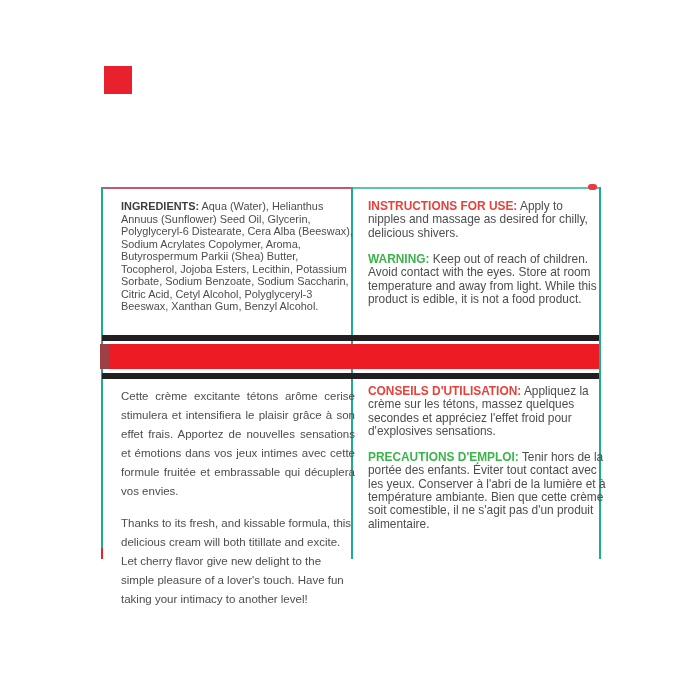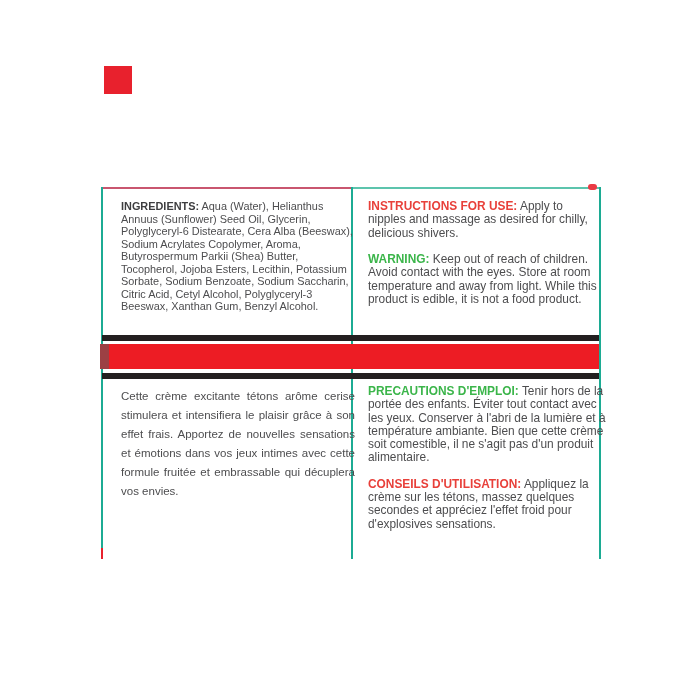--- a/index.html
+++ b/index.html
@@ -70,20 +70,21 @@
     <p><span class="lead lead-green">WARNING:</span> <span>Keep out of reach of children. Avoid contact with the eyes. Store at room temperature and away from light. While this product is edible, it is not a food product.</span></p>
   </div>
 
   <div class="abs bar-black bar-black-top"></div>
   <div class="abs bar-red"></div>
   <div class="abs bar-red-dark"></div>
   <div class="abs bar-black bar-black-bottom"></div>
 
   <div class="abs txt col-left-bottom">
     <p class="justify">Cette crème excitante tétons arôme cerise stimulera et intensifiera le plaisir grâce à son effet frais. Apportez de nouvelles sensations et émotions dans vos jeux intimes avec cette formule fruitée et embrassable qui décuplera vos envies.</p>
+    <p>Thanks to its fresh, and kissable formula, this delicious cream will both titillate and excite. Let cherry flavor give new delight to the simple pleasure of a lover's touch. Have fun taking your intimacy to another level!</p>
   </div>
 
   <div class="abs txt col-right-bottom">
+    <p><span class="lead lead-red">CONSEILS D'UTILISATION:</span> <span>Appliquez la crème sur les tétons, massez quelques secondes et appréciez l'effet froid pour d'explosives sensations.</span></p>
     <p><span class="lead lead-green">PRECAUTIONS D'EMPLOI:</span> <span>Tenir hors de la portée des enfants. Éviter tout contact avec les yeux. Conserver à l'abri de la lumière et à température ambiante. Bien que cette crème soit comestible, il ne s'agit pas d'un produit alimentaire.</span></p>
-    <p><span class="lead lead-red">CONSEILS D'UTILISATION:</span> <span>Appliquez la crème sur les tétons, massez quelques secondes et appréciez l'effet froid pour d'explosives sensations.</span></p>
   </div>
 
 </div>
 
 </body></html>

